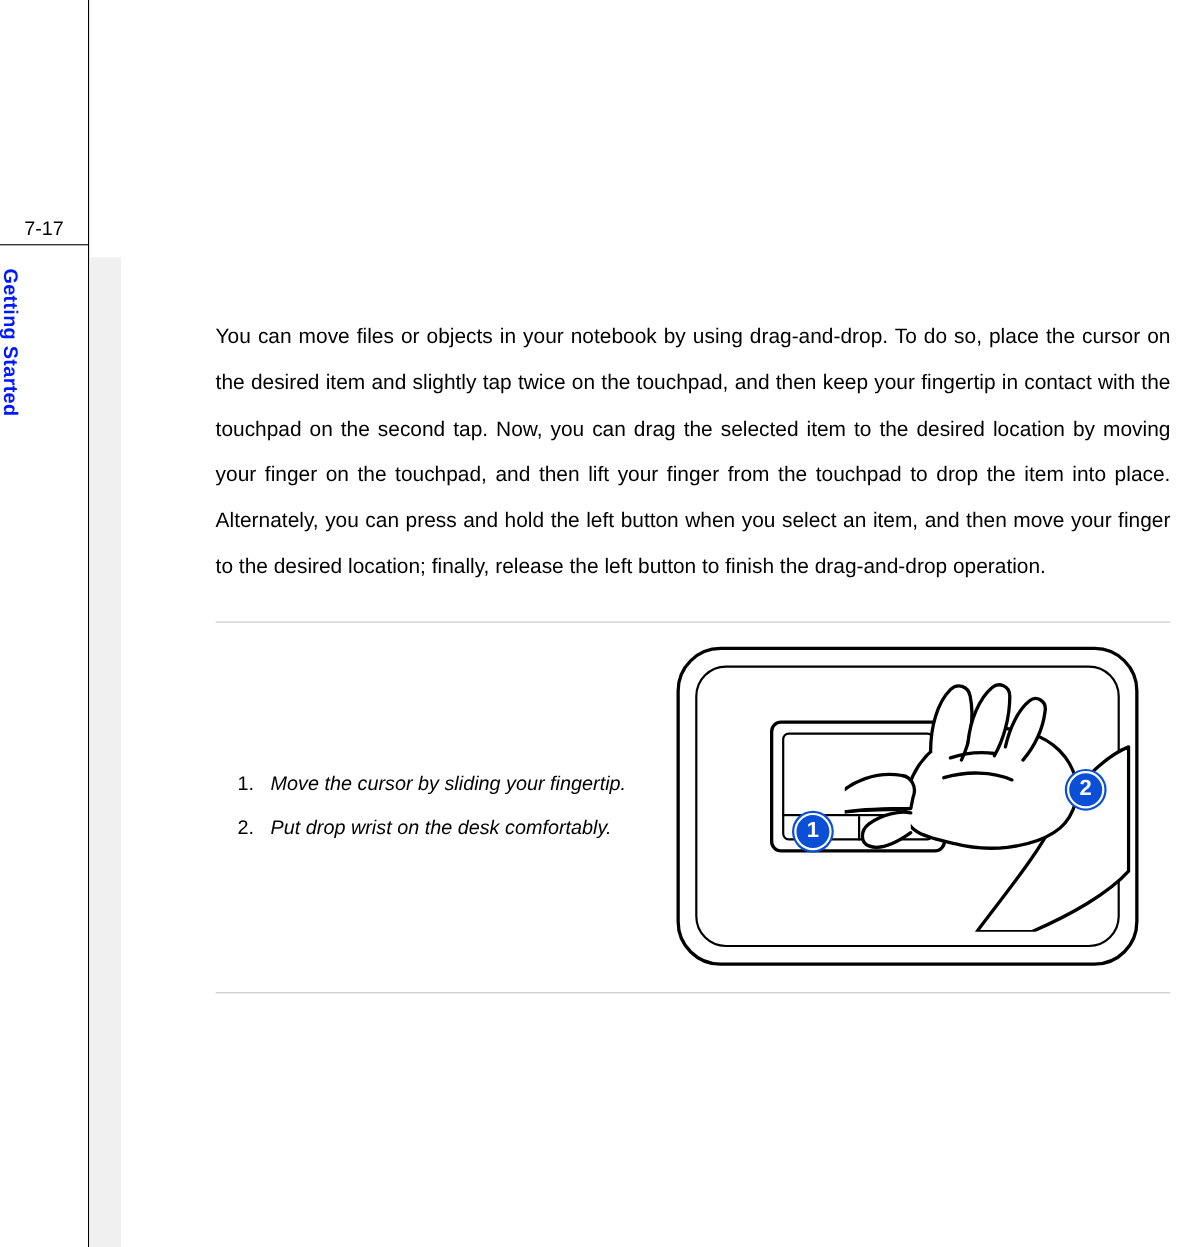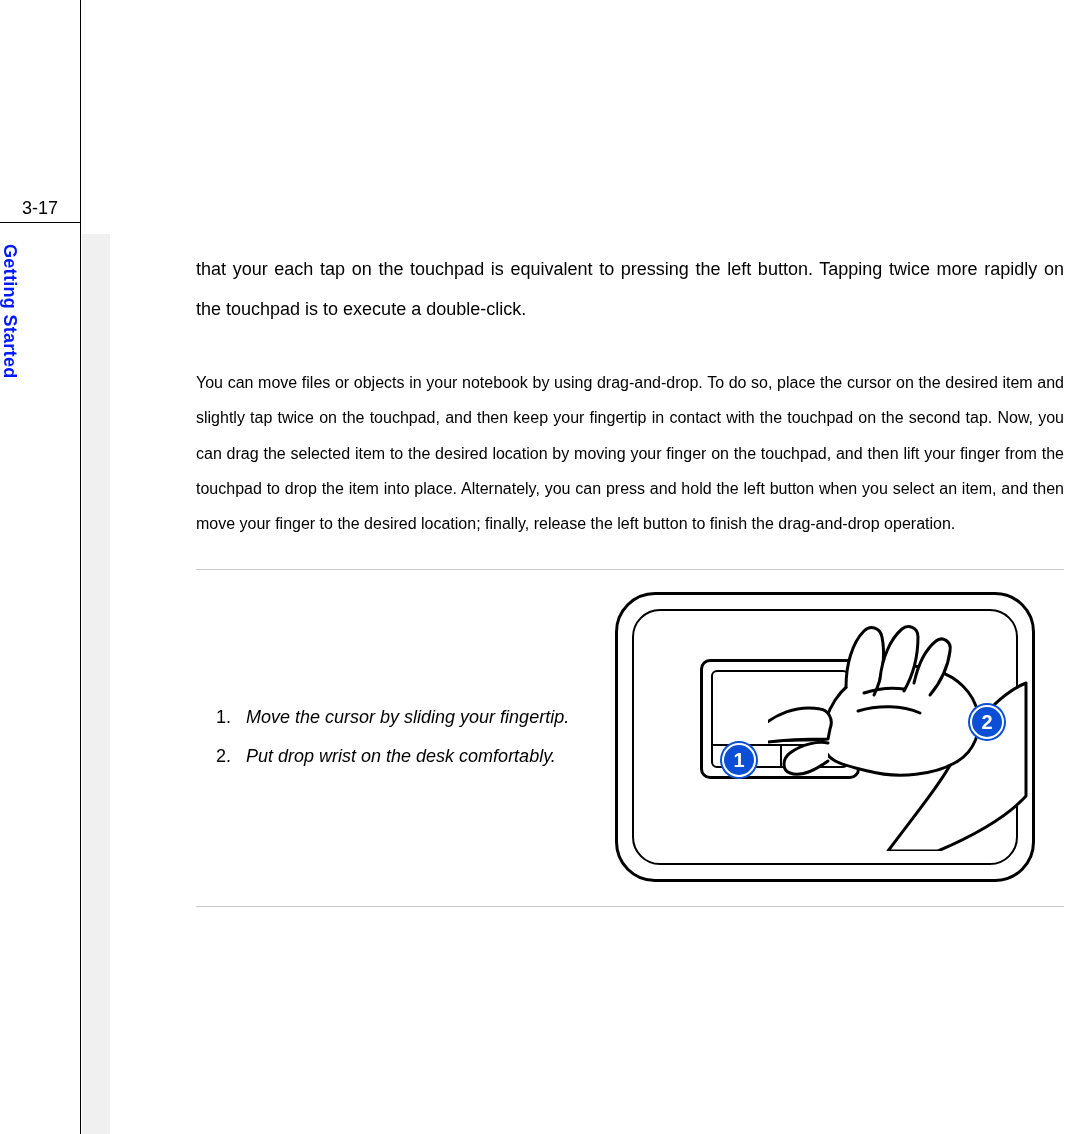--- a/index.html
+++ b/index.html
@@ -75,21 +75,21 @@
   .section { margin-top: 36px; }
   .bullet-row { display: flex; align-items: flex-start; }
   .square-bullet {
     width: 12px; height: 12px; background: #000; margin-top: 5px; margin-right: 18px; flex: 0 0 auto;
   }
   .section-title {
     font-size: 19px; font-weight: bold; color: #000;
   }
   .section-body {
     margin-top: 14px;
-    font-size: 16px;
+    font-size: 19px;
     color: #000;
     line-height: 2.2;
     text-align: justify;
   }
 
   .hr { border: none; border-top: 1px solid #c9c9c9; margin: 28px 0 22px 0; }
 
   .steps-figure { display: flex; align-items: center; }
   .steps-col { width: 390px; padding-left: 20px; }
   .steps-list { list-style: none; }
@@ -141,27 +141,26 @@
 
   .hr2 { border: none; border-top: 1px solid #c9c9c9; margin-top: 24px; }
 </style>
 </head>
 <body>
 
 <div class="page">
 
   <div class="vrule"></div>
   <div class="hr-above-pagenum"></div>
-  <div class="page-number">3-17</div>
+  <div class="page-number">7-17</div>
 
   <div class="sidebar-strip"></div>
   <div class="sidebar-label">Getting Started</div>
 
   <div class="content">
-    <p class="intro">that your each tap on the touchpad is equivalent to pressing the left button.  Tapping twice more rapidly on the touchpad is to execute a double-click.</p>
 
     <div class="section">
       <p class="section-body">You can move files or objects in your notebook by using drag-and-drop.  To do so, place the cursor on the desired item and slightly tap twice on the touchpad, and then keep your fingertip in contact with the touchpad on the second tap.  Now, you can drag the selected item to the desired location by moving your finger on the touchpad, and then lift your finger from the touchpad to drop the item into place.   Alternately, you can press and hold the left button when you select an item, and then move your finger to the desired location; finally, release the left button to finish the drag-and-drop operation.</p>
     </div>
 
     <hr class="hr">
 
     <div class="steps-figure">
       <div class="steps-col">
         <ol class="steps-list">

